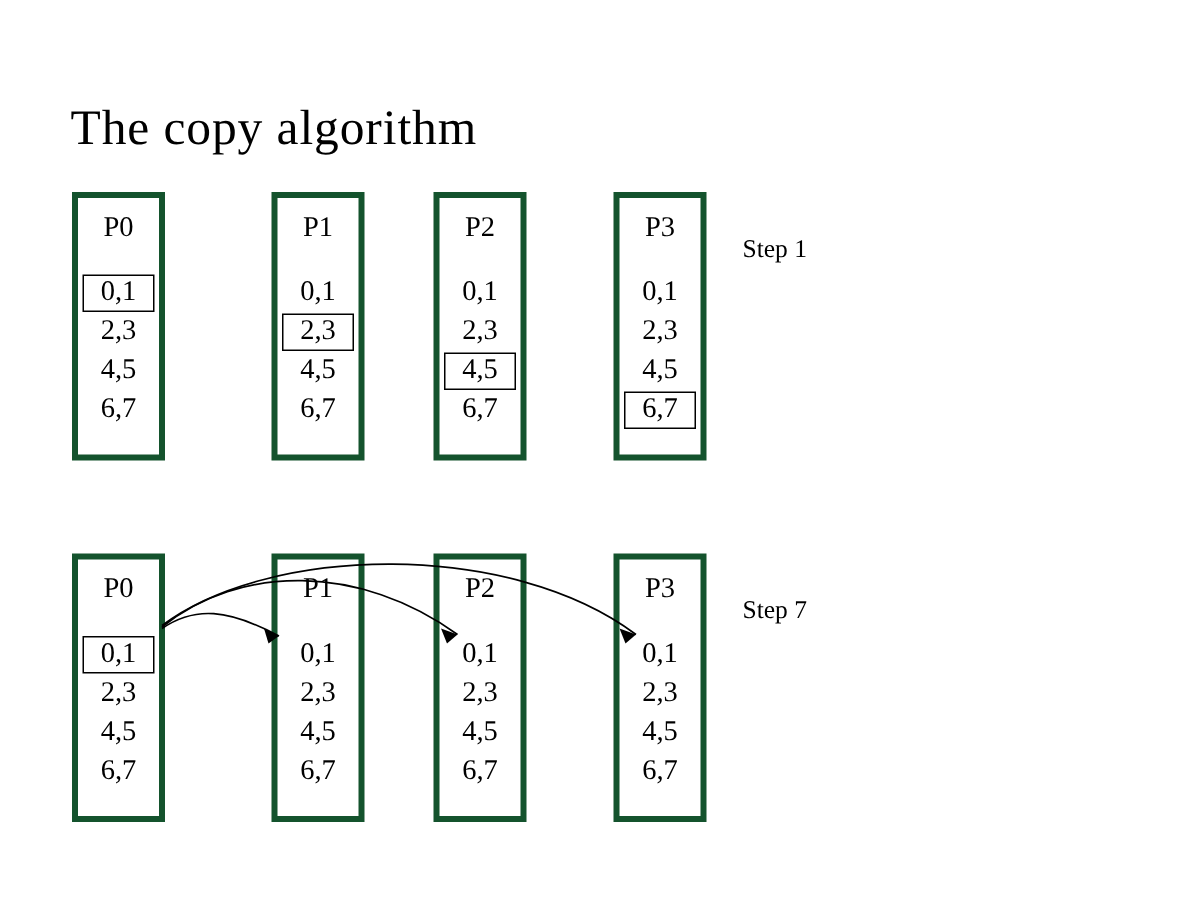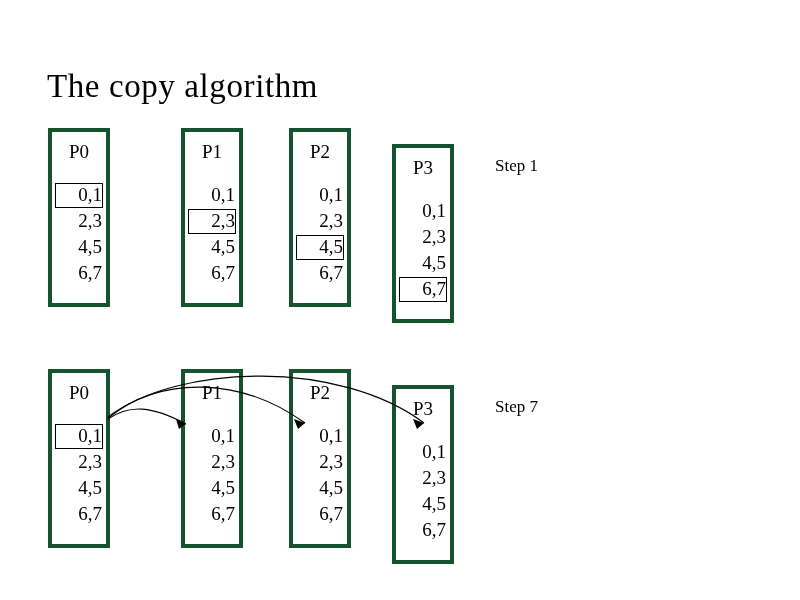--- a/index.html
+++ b/index.html
@@ -52,21 +52,21 @@
     top: 0;
     width: 62px;
     height: 179px;
     border: 4px solid #14532d;
     box-sizing: border-box;
     background: transparent;
   }
   .proc-box.col-0 { left: 48px; }
   .proc-box.col-1 { left: 169px; margin-left: 12px; }
   .proc-box.col-2 { left: 289px; }
-  .proc-box.col-3 { left: 392px; margin-top: 16px; }
+  .proc-box.col-3 { left: 409px; }
 
   .proc-header {
     position: absolute;
     left: 0;
     top: 9px;
     width: 100%;
     text-align: center;
     font-size: 19px;
     line-height: 22px;
     white-space: nowrap;
@@ -76,21 +76,21 @@
     position: absolute;
     left: 0;
     top: 50px;
     width: 100%;
   }
 
   .proc-row {
     position: relative;
     height: 26px;
     line-height: 26px;
-    text-align: right;
+    text-align: center;
     font-size: 19px;
     white-space: nowrap;
   }
 
   .proc-row .row-text {
     position: relative;
     display: inline-block;
     padding: 0 4px;
     z-index: 2;
   }

